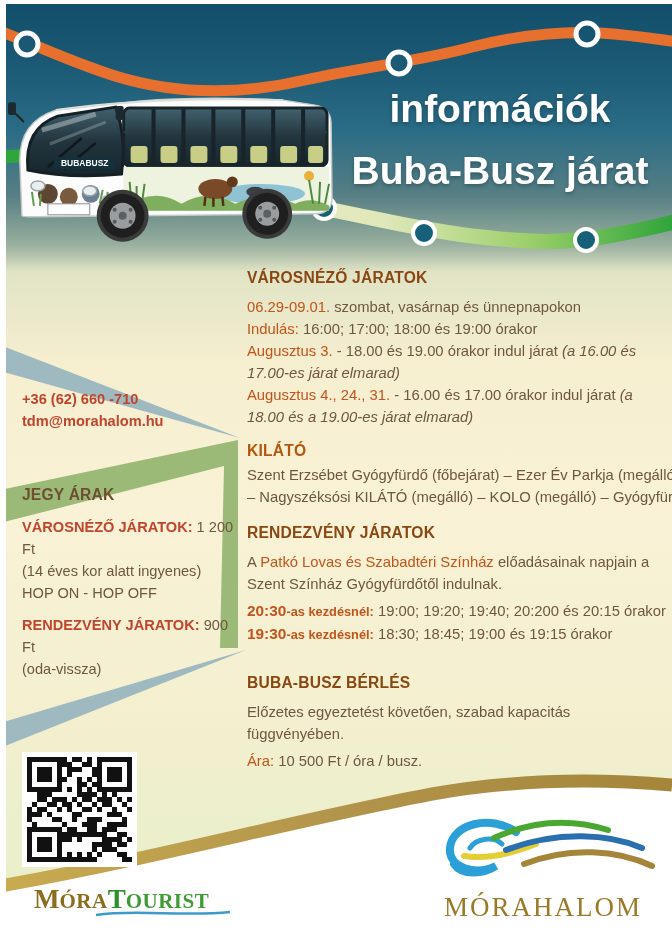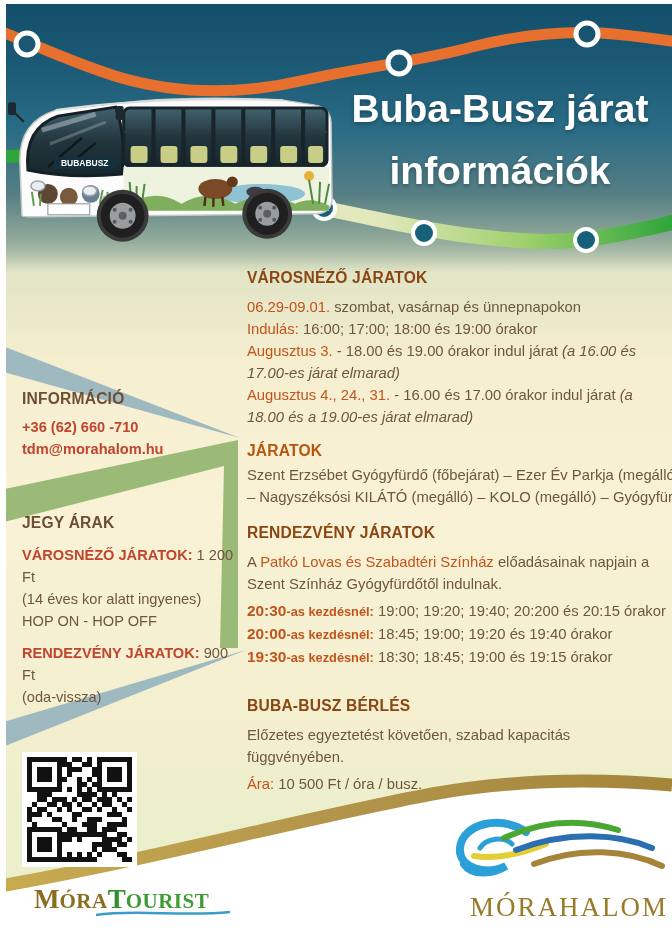--- a/index.html
+++ b/index.html
@@ -48,21 +48,21 @@
   
   .swoosh{position:absolute;left:0;top:770px;width:672px;height:177px;}
   .moratourist{position:absolute;left:34px;top:884px;width:230px;height:52px;z-index:6;
         font-family:"Liberation Serif","DejaVu Serif",serif;font-weight:bold;}
   .mt-line{font-size:0;white-space:nowrap;}
   .mt-big{font-size:27px;color:#8a6d1f;}
   .mt-small{font-size:21px;color:#8a6d1f;letter-spacing:.5px;}
   .mt-bigg{font-size:27px;color:#2f8f2b;}
   .mt-smallg{font-size:21px;color:#3f9c35;letter-spacing:.5px;}
   .mt-wave{display:block;margin-top:-6px;}
-  .morahalom{position:absolute;left:418px;top:812px;width:250px;height:125px;z-index:6;text-align:right;}
+  .morahalom{position:absolute;left:418px;top:812px;width:250px;height:125px;z-index:6;text-align:center;}
   .mh-text{font-family:"Liberation Serif","DejaVu Serif",serif;font-size:27px;color:#9a7a28;
         letter-spacing:2px;margin-top:2px;}
   .edge-left{position:absolute;left:0;top:0;width:6px;height:947px;background:#fff;z-index:50;}
   .edge-top{position:absolute;left:0;top:0;width:672px;height:4px;background:#fff;z-index:50;}
 </style>
 </head>
 <body>
 
 <div class="page">
 
@@ -155,30 +155,29 @@
     <circle cx="264" cy="168" r="21" fill="#1f1f1f"></circle>
     <circle cx="264" cy="168" r="12" fill="#9a9da0"></circle>
     <circle cx="264" cy="168" r="4" fill="#5c5f62"></circle>
     <circle cx="257" cy="162" r="2" fill="#55585b"></circle>
       <circle cx="271" cy="162" r="2" fill="#55585b"></circle>
     <circle cx="257" cy="174" r="2" fill="#55585b"></circle>
       <circle cx="271" cy="174" r="2" fill="#55585b"></circle>
   </svg>
 
   <div class="title">
+    <div>információk</div>
     <div>Buba-Busz járat</div>
-    <div>információk</div>
   </div>
 
   <div class="shape slate1" style="top:340px;"></div>
   <div class="shape greenchev" style="top:430px;"></div>
   <div class="shape slate2" style="top:640px;"></div>
 
   <div class="col-left">
-    <h3 class="left-h">INFORMÁCIÓ</h3>
     <p><span class="red">+36 (62) 660 -710</span></p>
     <p><span class="red">tdm@morahalom.hu</span></p>
 
     <h3 class="left-h2">JEGY ÁRAK</h3>
     <p class="mt">
       <span class="red">VÁROSNÉZŐ JÁRATOK:</span><span> 1 200 Ft</span>
     </p>
     <p>(14 éves kor alatt ingyenes)</p>
     <p>HOP ON - HOP OFF</p>
     <p class="mt">
@@ -195,34 +194,31 @@
     <p>
       <span class="acc">Indulás:</span><span> 16:00; 17:00; 18:00 és 19:00 órakor</span>
     </p>
     <p>
       <span class="acc">Augusztus 3.</span><span> - 18.00 és 19.00 órakor indul járat </span><span class="it">(a 16.00 és 17.00-es járat elmarad)</span>
     </p>
     <p>
       <span class="acc">Augusztus 4., 24., 31.</span><span> - 16.00 és 17.00 órakor indul járat </span><span class="it">(a 18.00 és a 19.00-es járat elmarad)</span>
     </p>
 
-    <h3 class="route">JÁRATOK</h3>
+    <h3 class="route">KILÁTÓ</h3>
     <p class="nowrap">Szent Erzsébet Gyógyfürdő (főbejárat) – Ezer Év Parkja (megálló)</p>
     <p class="nowrap">– Nagyszéksósi KILÁTÓ (megálló) – KOLO (megálló) – Gyógyfürdő</p>
 
     <h3 class="events">RENDEZVÉNY JÁRATOK</h3>
     <p class="nowrap">
       <span>A </span><span class="acc">Patkó Lovas és Szabadtéri Színház</span><span> előadásainak napjain a</span>
     </p>
     <p>Szent Színház Gyógyfürdőtől indulnak.</p>
     <p class="nowrap mt2">
       <span class="time-big">20:30</span><span class="time-sm">-as kezdésnél:</span><span> 19:00; 19:20; 19:40; 20:200 és 20:15 órakor</span>
-    </p>
-    <p class="nowrap">
-      <span class="time-big">20:00</span><span class="time-sm">-as kezdésnél:</span><span> 18:45; 19:00; 19:20 és 19:40 órakor</span>
     </p>
     <p class="nowrap">
       <span class="time-big">19:30</span><span class="time-sm">-as kezdésnél:</span><span> 18:30; 18:45; 19:00 és 19:15 órakor</span>
     </p>
 
     <h3 class="rental">BUBA-BUSZ BÉRLÉS</h3>
     <p>Előzetes egyeztetést követően, szabad kapacitás függvényében.</p>
     <p class="mt2">
       <span class="acc">Ára:</span><span> 10 500 Ft / óra / busz.</span>
     </p>

